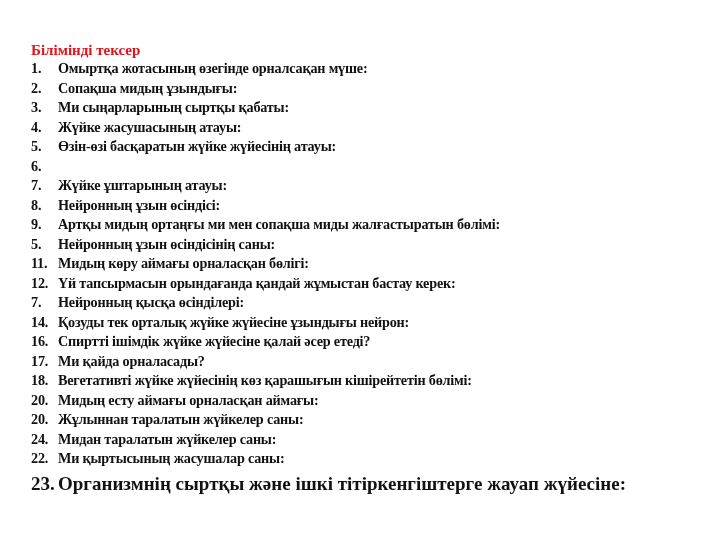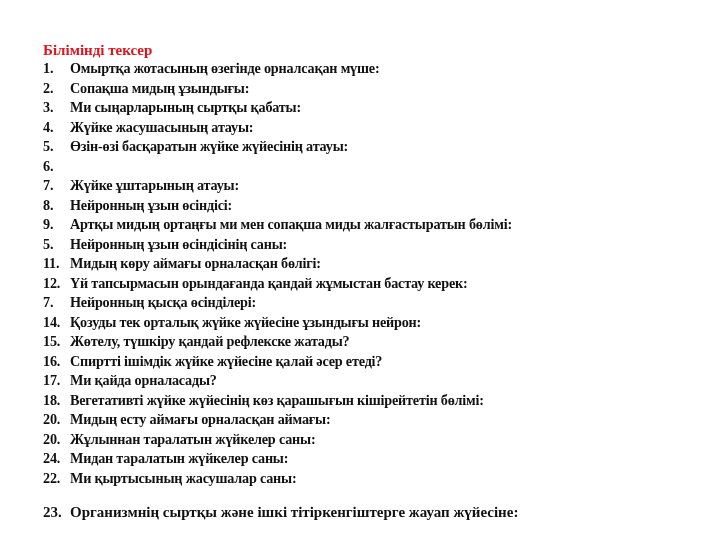--- a/index.html
+++ b/index.html
@@ -9,21 +9,21 @@
     }
     body {
       width: 720px;
       height: 540px;
       position: relative;
       overflow: hidden;
       font-family: "Liberation Serif", "DejaVu Serif", serif;
     }
     .slide {
       position: absolute;
-      left: 16px; top: 0;
+      left: 4px; top: 0;
       width: 680px; height: 540px;
       background: #ffffff;
     }
     .title {
       position: absolute;
       left: 27px;
       top: 41px;
       font-size: 15px;
       font-weight: bold;
       color: #e0141e;
@@ -47,23 +47,23 @@
       color: #111111;
       white-space: nowrap;
       letter-spacing: -0.2px;
     }
     .num {
       display: inline-block;
       width: 27px;
       flex: 0 0 27px;
     }
     .item.big {
-      font-size: 15px;
+      font-size: 19px;
       height: 22px;
-      margin-top: 15px;
+      margin-top: 3px;
       letter-spacing: 0px;
     }
     .item.big .num {
       width: 27px;
       flex: 0 0 27px;
     }
   </style>
 </head>
 <body>
 
@@ -120,24 +120,20 @@
       </li>
     <li class="item">
         <span class="num">7.</span>
         <span>Нейронның қысқа өсінділері:</span>
       </li>
     <li class="item">
         <span class="num">14.</span>
         <span>Қозуды тек орталық жүйке жүйесіне ұзындығы нейрон:</span>
       </li>
     <li class="item">
-        <span class="num">15.</span>
-        <span>Жөтелу, түшкіру қандай рефлекске жатады?</span>
-      </li>
-    <li class="item">
         <span class="num">16.</span>
         <span>Спиртті ішімдік жүйке жүйесіне қалай әсер етеді?</span>
       </li>
     <li class="item">
         <span class="num">17.</span>
         <span>Ми қайда орналасады?</span>
       </li>
     <li class="item">
         <span class="num">18.</span>
         <span>Вегетативті жүйке жүйесінің көз қарашығын кішірейтетін бөлімі:</span>

